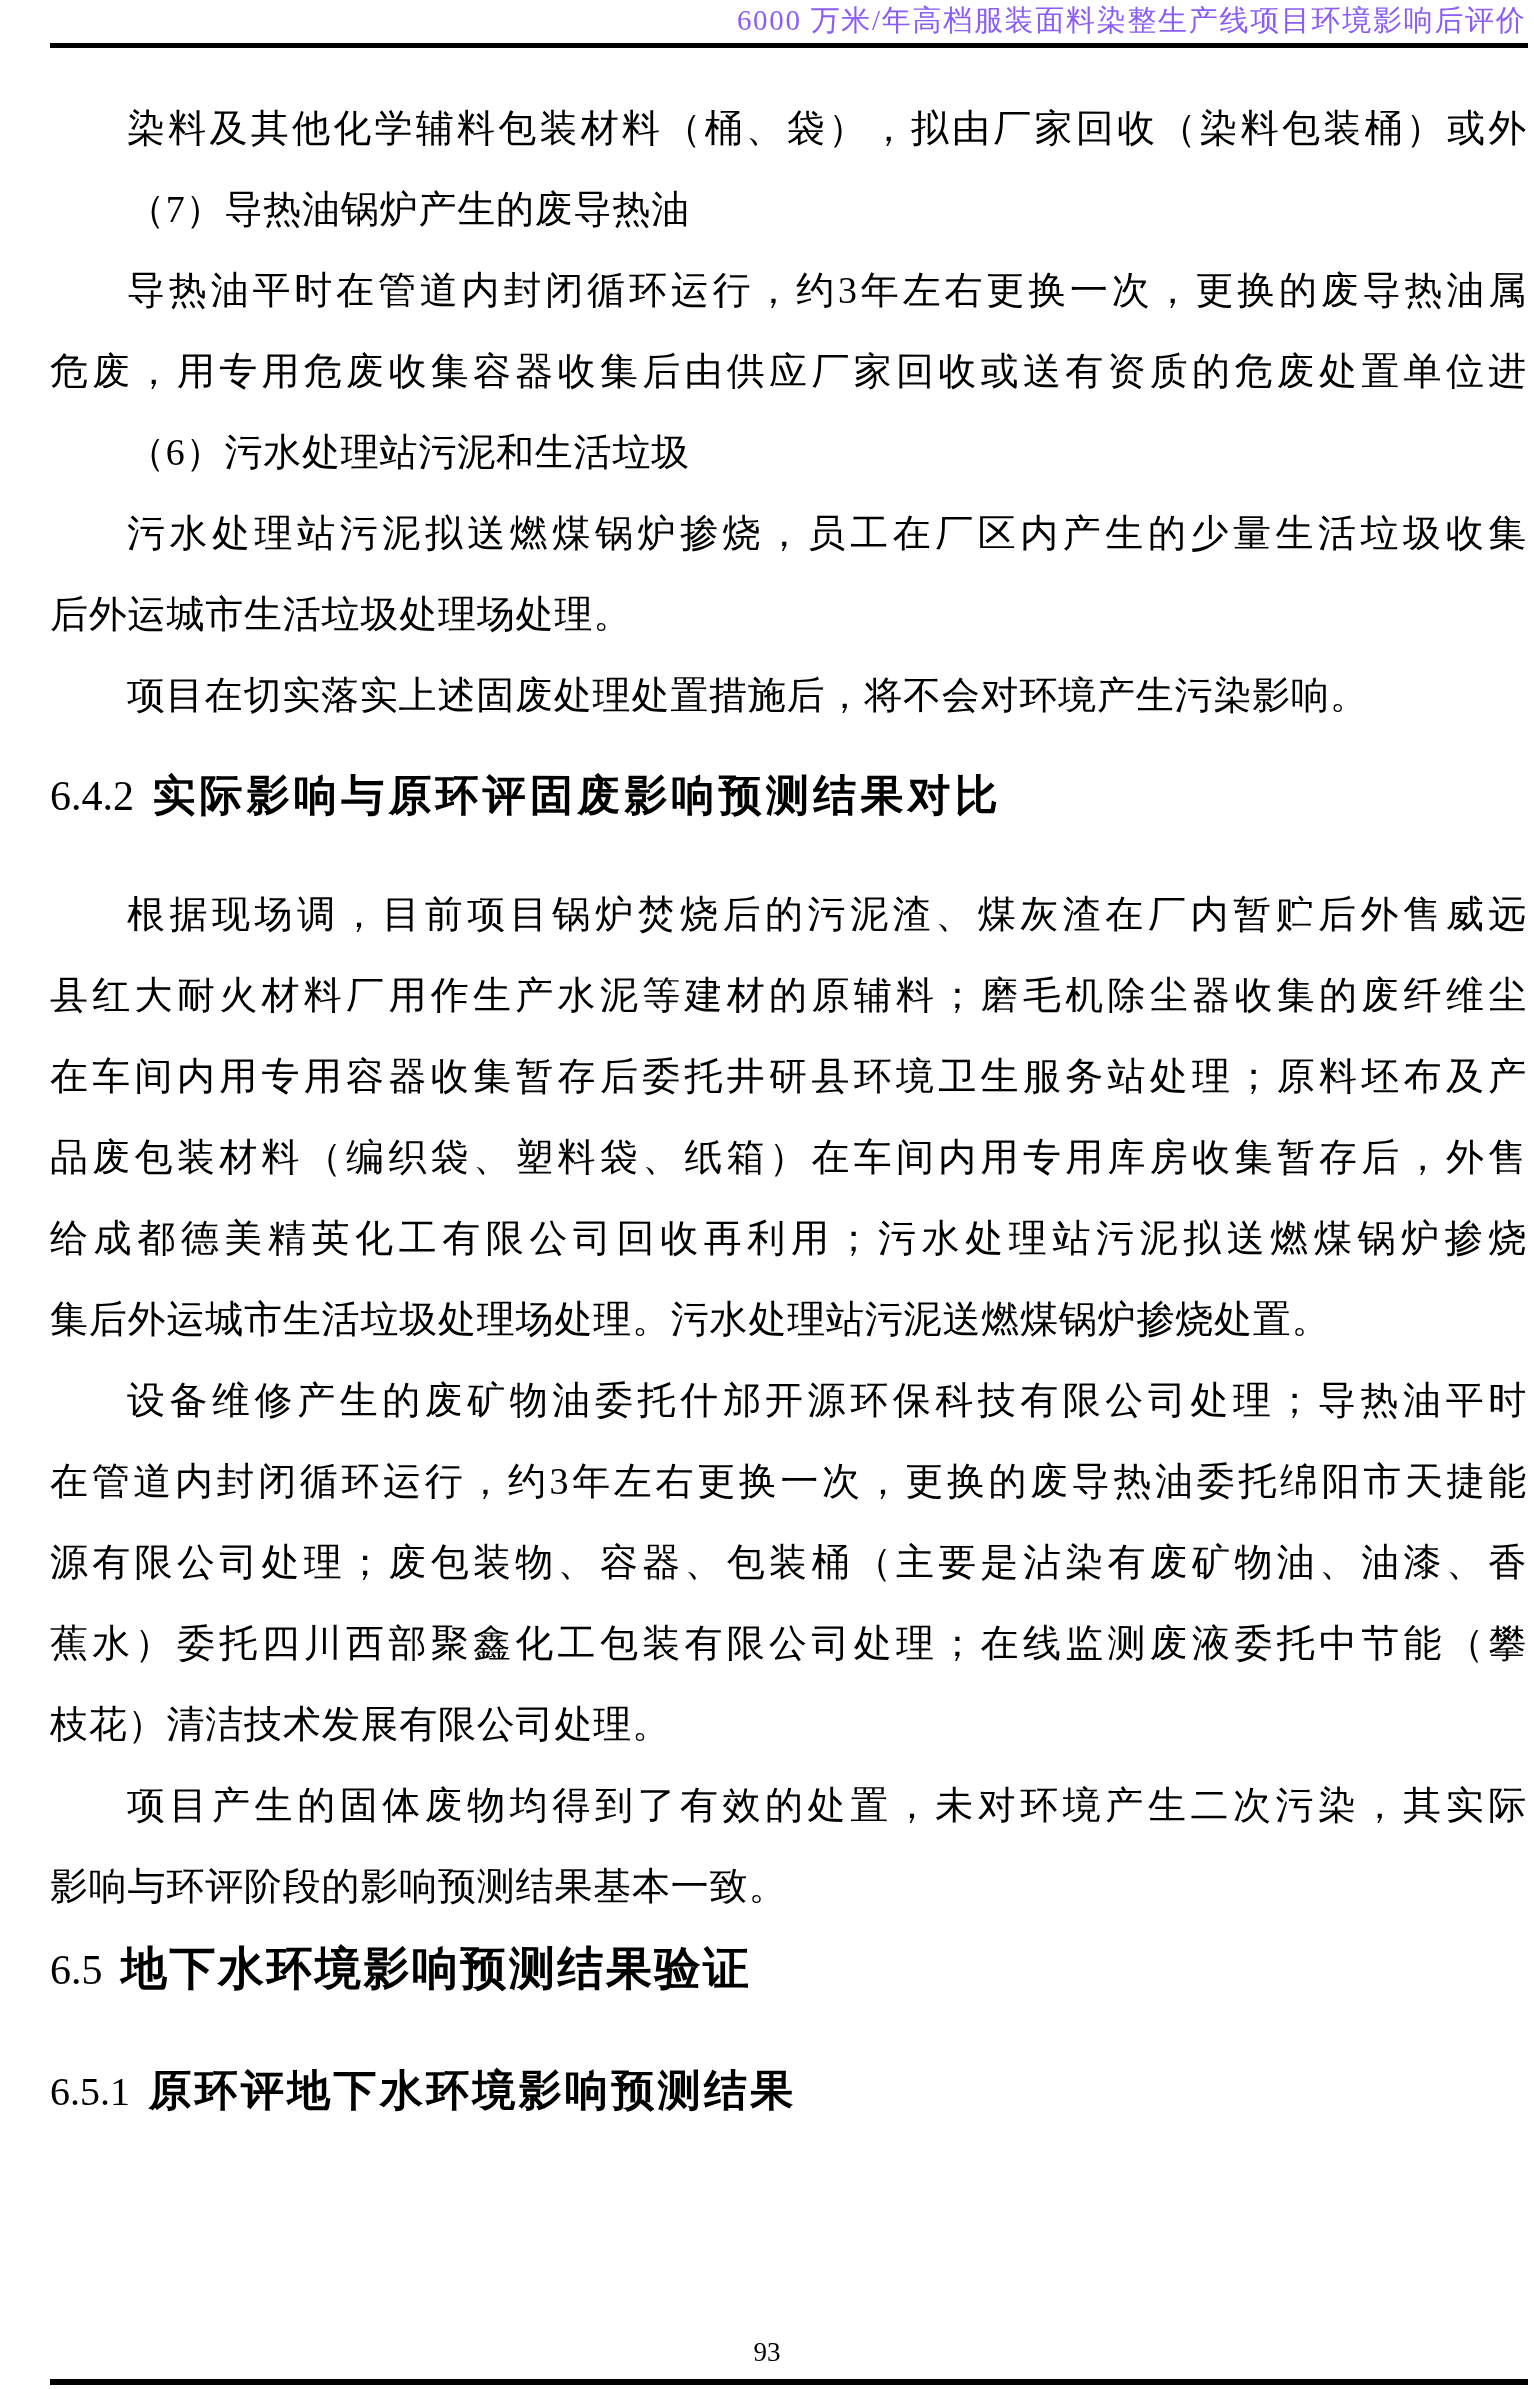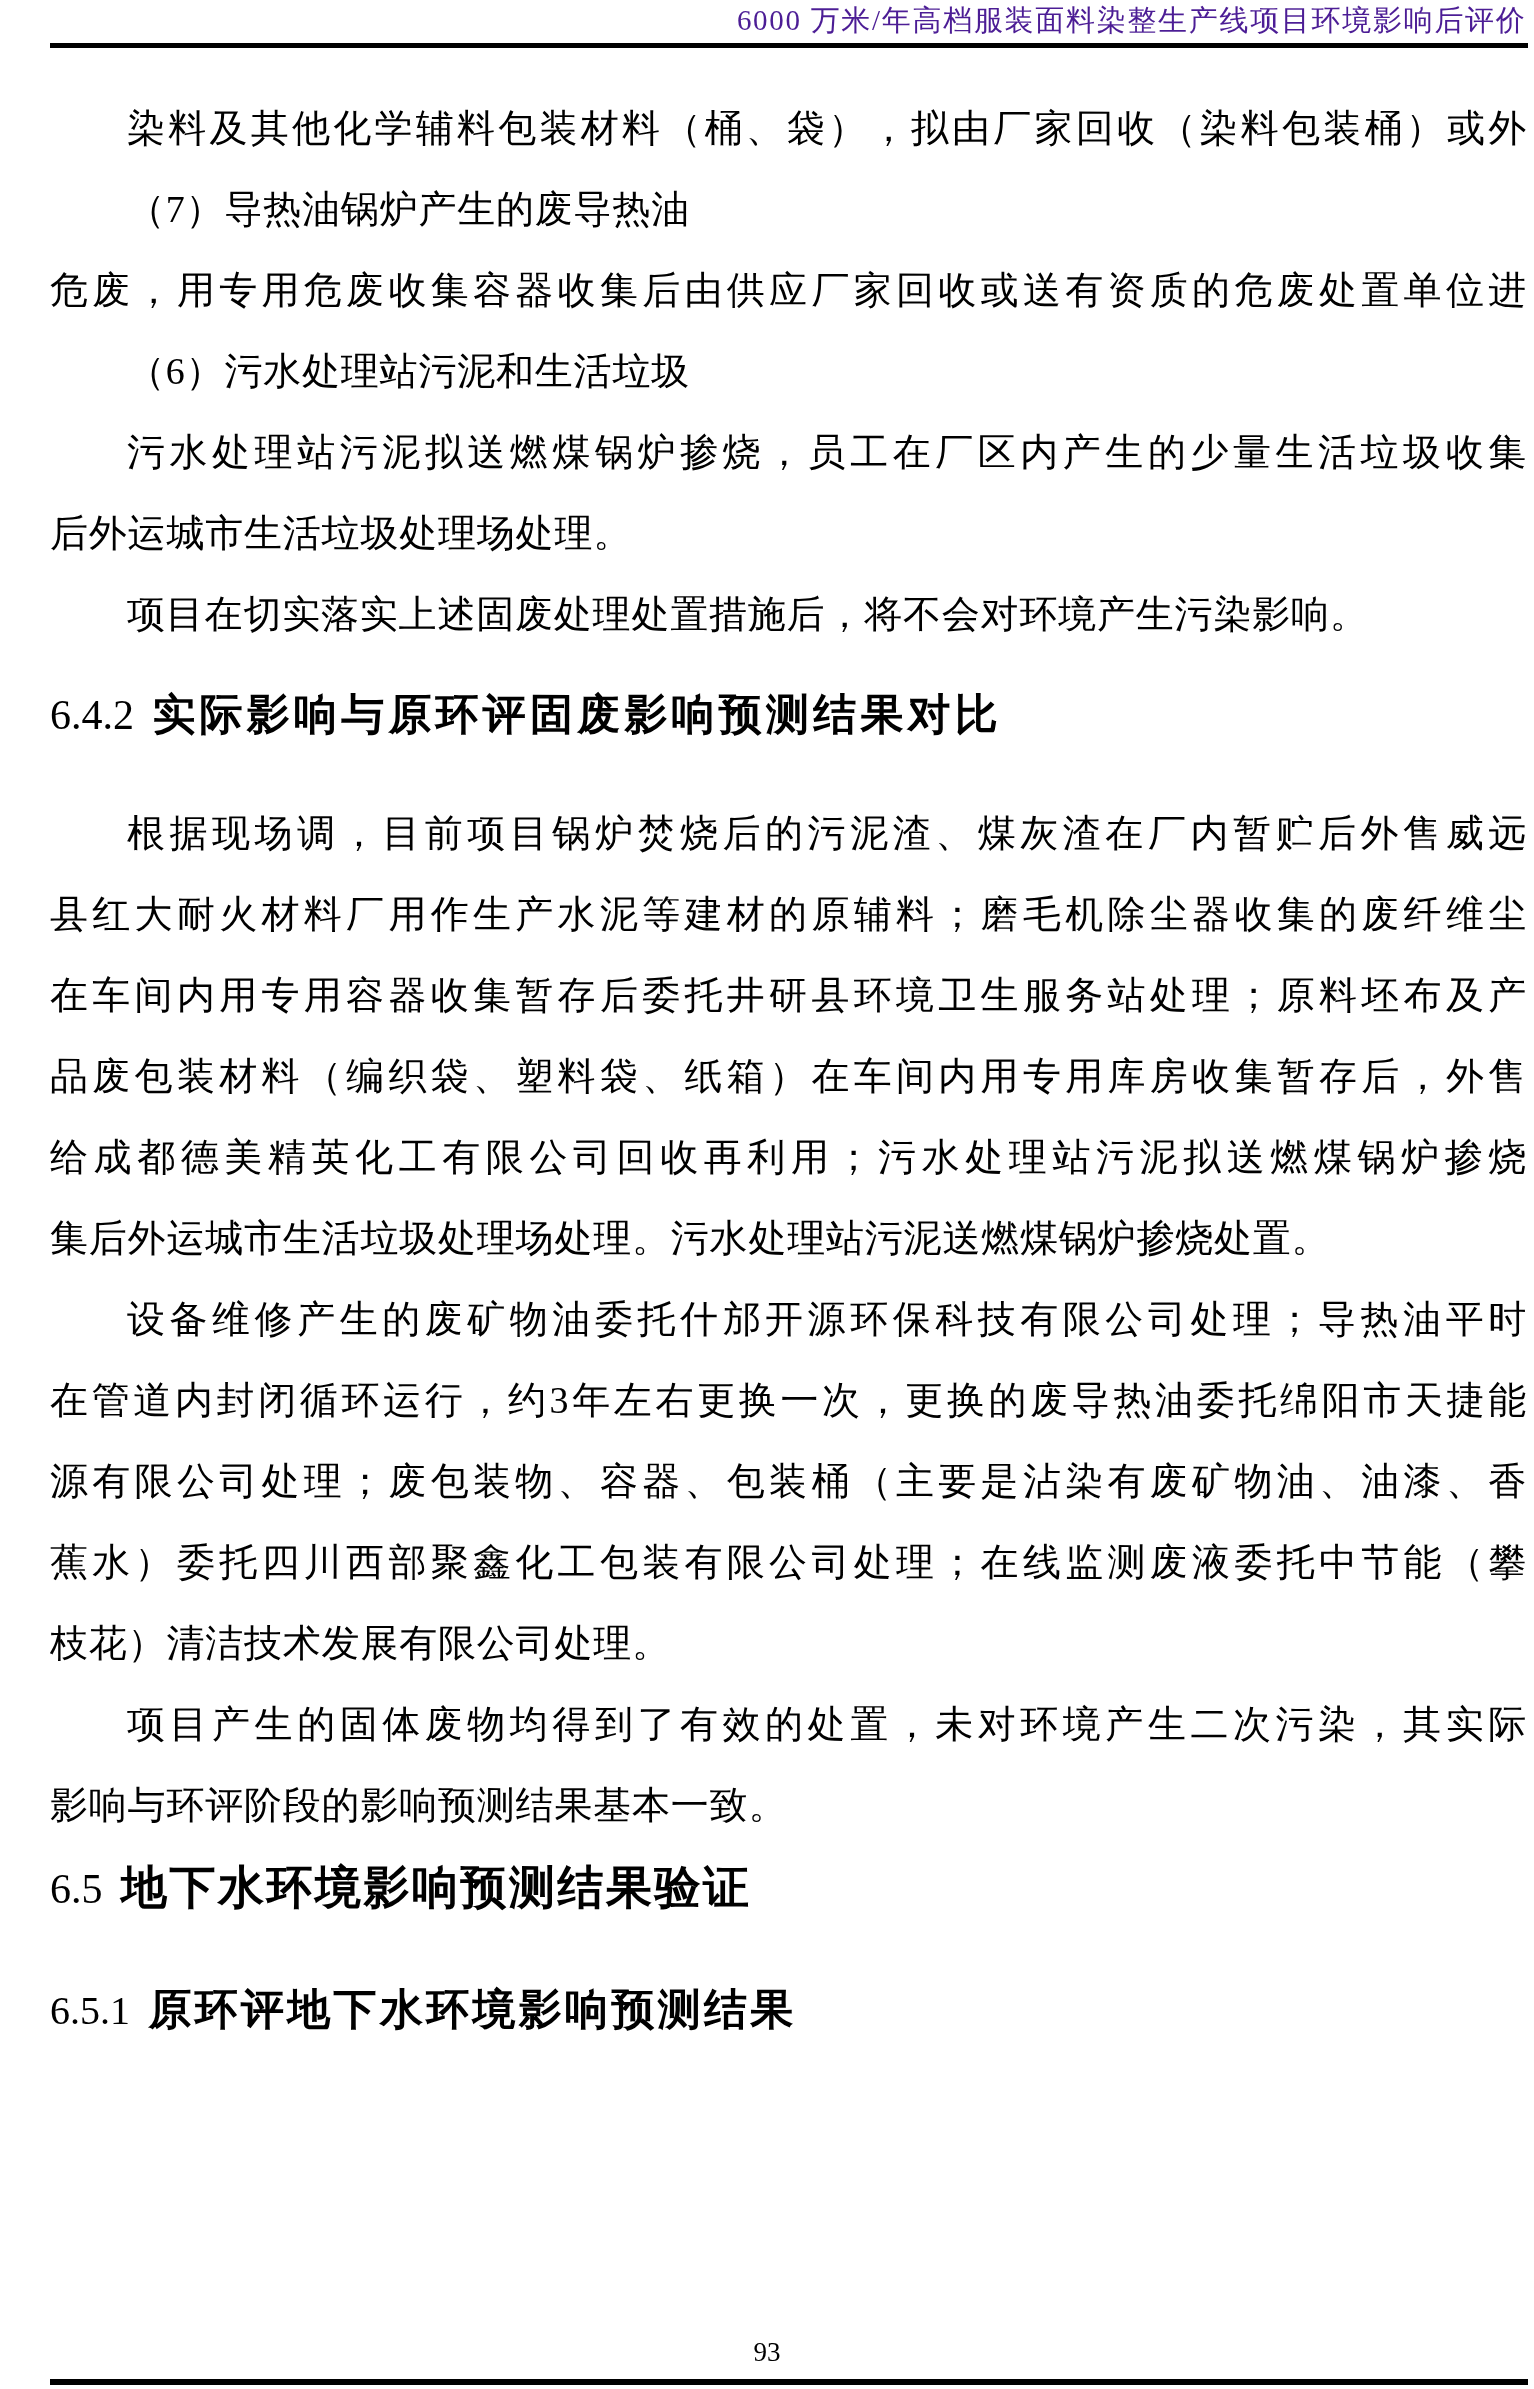--- a/index.html
+++ b/index.html
@@ -12,21 +12,21 @@
     overflow:hidden;
   }
   
   .header-title{
     position:absolute;
     top:0;right:7.5px;
     height:40px;line-height:40px;
     font-size:29px;
     letter-spacing:1.7px;
     white-space:nowrap;
-    color:#4c1d95;
+    color:#8b5cf6;
   }
   .header-rule{
     position:absolute;
     top:43px;left:50px;
     width:1478px;height:5px;
     background:#000;
   }
   
   .content{
     position:absolute;
@@ -104,20 +104,21 @@
 
 <div class="page">
 
   <div class="header-title">6000 万米/年高档服装面料染整生产线项目环境影响后评价</div>
   <div class="header-rule"></div>
 
   <div class="content">
 
     <div class="line indent fill">染料及其他化学辅料包装材料（桶、袋），拟由厂家回收（染料包装桶）或外</div>
     <div class="line indent">（7）导热油锅炉产生的废导热油</div>
+    <div class="line indent fill">导热油平时在管道内封闭循环运行，约3年左右更换一次，更换的废导热油属</div>
     <div class="line fill">危废，用专用危废收集容器收集后由供应厂家回收或送有资质的危废处置单位进</div>
     <div class="line indent">（6）污水处理站污泥和生活垃圾</div>
     <div class="line indent fill">污水处理站污泥拟送燃煤锅炉掺烧，员工在厂区内产生的少量生活垃圾收集</div>
     <div class="line">后外运城市生活垃圾处理场处理。</div>
     <div class="line indent">项目在切实落实上述固废处理处置措施后，将不会对环境产生污染影响。</div>
 
     <h2 class="heading h642"><span class="hnum">6.4.2</span><span class="htext">实际影响与原环评固废影响预测结果对比</span></h2>
 
     <div class="line indent fill">根据现场调，目前项目锅炉焚烧后的污泥渣、煤灰渣在厂内暂贮后外售威远</div>
     <div class="line fill">县红大耐火材料厂用作生产水泥等建材的原辅料；磨毛机除尘器收集的废纤维尘</div>

